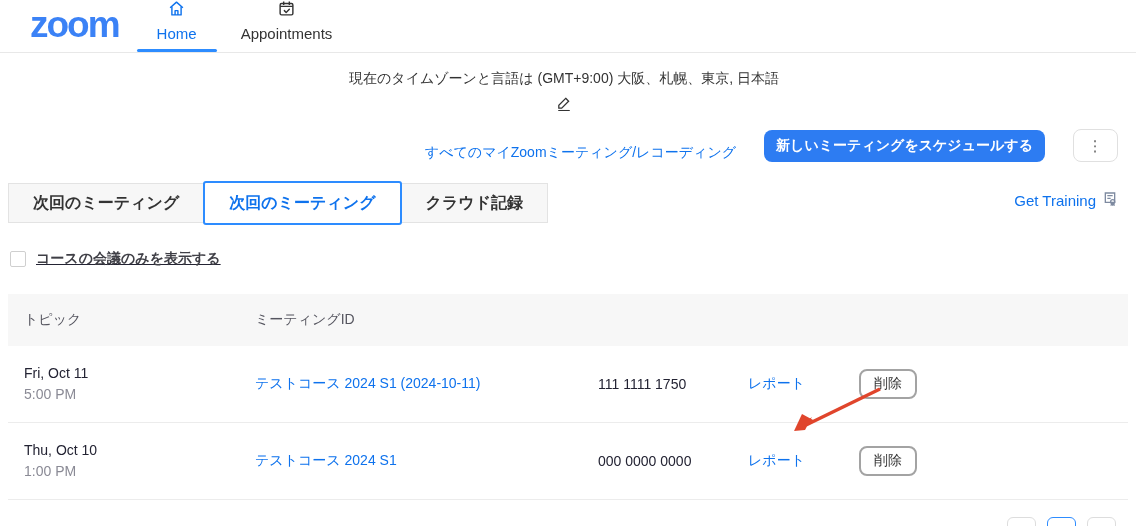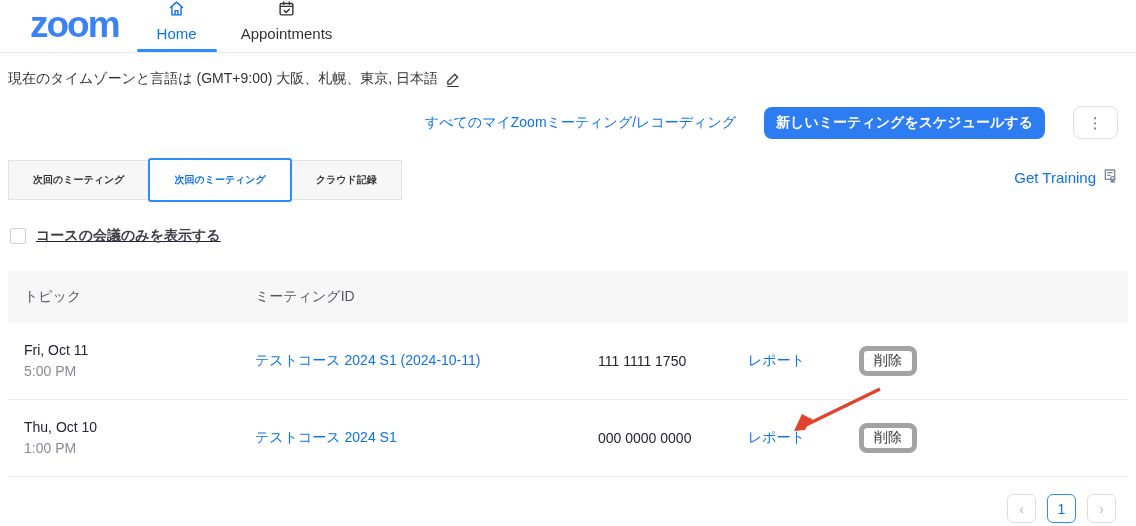--- a/index.html
+++ b/index.html
@@ -10,35 +10,35 @@
   
   .topbar { height:53px; display:flex; align-items:center; border-bottom:1px solid #e8e8e8; }
   .logo { font-size:37px; font-weight:800; letter-spacing:-2px; color:#3b82f6; margin-left:30px; line-height:1; padding-bottom:4px; }
   .topnav { display:flex; align-items:stretch; height:100%; margin-left:38px; gap:44px; }
   .nav-item { position:relative; display:flex; align-items:center; gap:8px; font-size:15px; color:#333; cursor:pointer;flex-direction:column; }
   .nav-item svg { display:block; }
   .nav-item.active { color:#0E72ED; }
   .nav-item.active::after { content:""; position:absolute; left:-20px; right:-20px; bottom:0; height:3px; background:#2D8CFF; border-radius:2px; }
 
   
-  .tz-row { margin:17px 16px 0 8px; font-size:14px; color:#333; display:flex; align-items:center; gap:8px; }
+  .tz-row { margin:17px 16px 0 8px; font-size:14px; color:#333; display:flex; align-items:center; gap:8px;flex-direction:column; }
   .edit-ic { display:inline-flex; flex-direction:column; align-items:center; cursor:pointer; }
   .edit-ic svg { display:block; }
 
   
-  .actions-row { display:flex; align-items:center; justify-content:flex-end; gap:28px; margin:18px 18px 0 0; height:33px; }
+  .actions-row { display:flex; align-items:flex-end; justify-content:flex-end; gap:28px; margin:18px 18px 0 0; height:33px; }
   .text-link { color:#0E72ED; font-size:14px; text-decoration:none; cursor:pointer; }
   .btn-primary { background:#2D7CF2; color:#fff; border:none; border-radius:8px; font-size:14px; font-weight:700;
     padding:0 12px; height:32px; cursor:pointer; font-family:inherit; }
   .btn-more { width:45px; height:33px; background:#fff; border:1px solid #e0e0e0; border-radius:8px;
     color:#666; font-size:15px; letter-spacing:1px; cursor:pointer; line-height:1; }
 
   
   .tabs-row { position:relative; display:flex; align-items:center; margin:19px 8px 0 8px; height:44px; }
-  .tab { height:40px; display:flex; align-items:center; padding:1px 24px; font-size:10px; font-weight:700; color:#333;
+  .tab { height:40px; display:flex; align-items:center; padding:1px 24px; font-size:16px; font-weight:700; color:#333;
     background:#f7f7f7; border:1px solid #e3e3e3; cursor:pointer; }
   .tab + .tab { margin-left:-1px; }
   .tab.active { background:#fff; border:2px solid #2D8CFF; color:#0E72ED; height:44px; border-radius:3px; z-index:2; }
   .training-link { position:absolute; right:10px; top:10px; display:flex; align-items:center; gap:6px;
     color:#0E72ED; font-size:15px; cursor:pointer; }
 
   
   .filter-row { display:flex; align-items:center; gap:10px; margin:25px 0 0 10px;text-decoration:underline; }
   .checkbox { width:16px; height:16px; border:1px solid #cfcfcf; border-radius:2px; background:#fff; cursor:pointer; }
   .filter-label { font-size:14px; font-weight:700; color:#3f3f46; }
@@ -46,21 +46,21 @@
   
   .table { margin:26px 8px 0 8px; }
   .t-grid { display:grid; grid-template-columns:231px 343px 150px 111px 1fr; align-items:center; padding-left:16px; }
   .t-head { background:#f7f7f7; height:52px; font-size:14px; color:#55555f; }
   .t-row { height:77px; border-bottom:1px solid #ececec; }
   .cell-date { font-size:14px; color:#232333; line-height:1.5; }
   .cell-date .time { color:#8a8a95; }
   .topic-link { color:#0E72ED; font-size:14px; text-decoration:none; cursor:pointer; }
   .cell-id { font-size:14px; color:#232333; }
   .report-link { color:#0E72ED; font-size:14px; cursor:pointer; }
-  .btn-delete { width:58px; height:30px; background:#fff; border:5px solid #a3a3a3; border-radius:8px;
+  .btn-delete { width:58px; height:30px; background:#fff; border:2px solid #a3a3a3; border-radius:8px;
     font-size:14px; color:#333; cursor:pointer; font-family:inherit; }
 
   
   .anno-arrow { position:absolute; left:790px; top:383px; width:95px; height:52px; pointer-events:none; }
 
   
   .pagination { display:flex; justify-content:flex-end; align-items:center; gap:11px; margin:17px 20px 0 0; }
   .pg-btn { width:29px; height:29px; border-radius:6px; background:#fff; display:flex; align-items:center; justify-content:center;
     font-size:14px; cursor:pointer; }
   .pg-btn.disabled { border:1px solid #ddd; color:#b8b8b8; }

